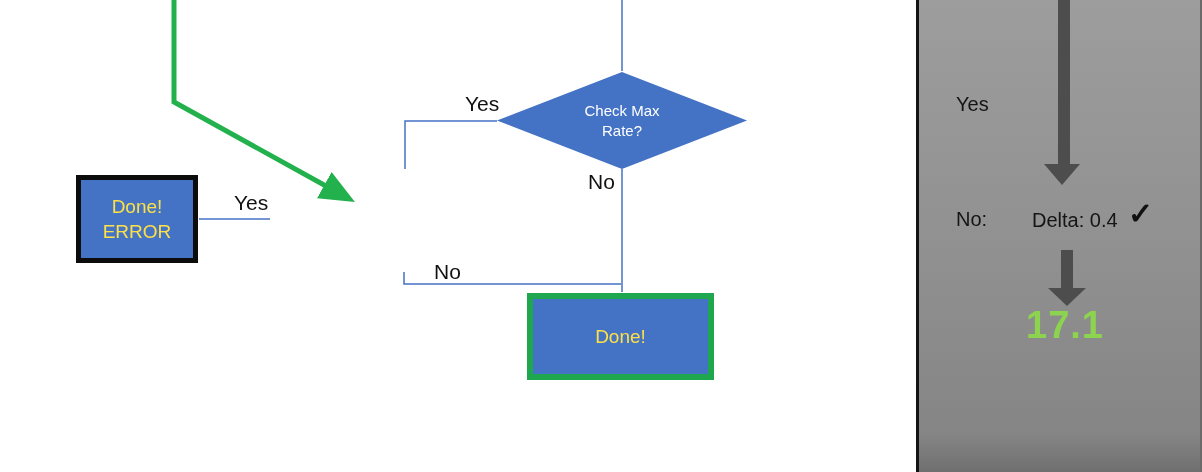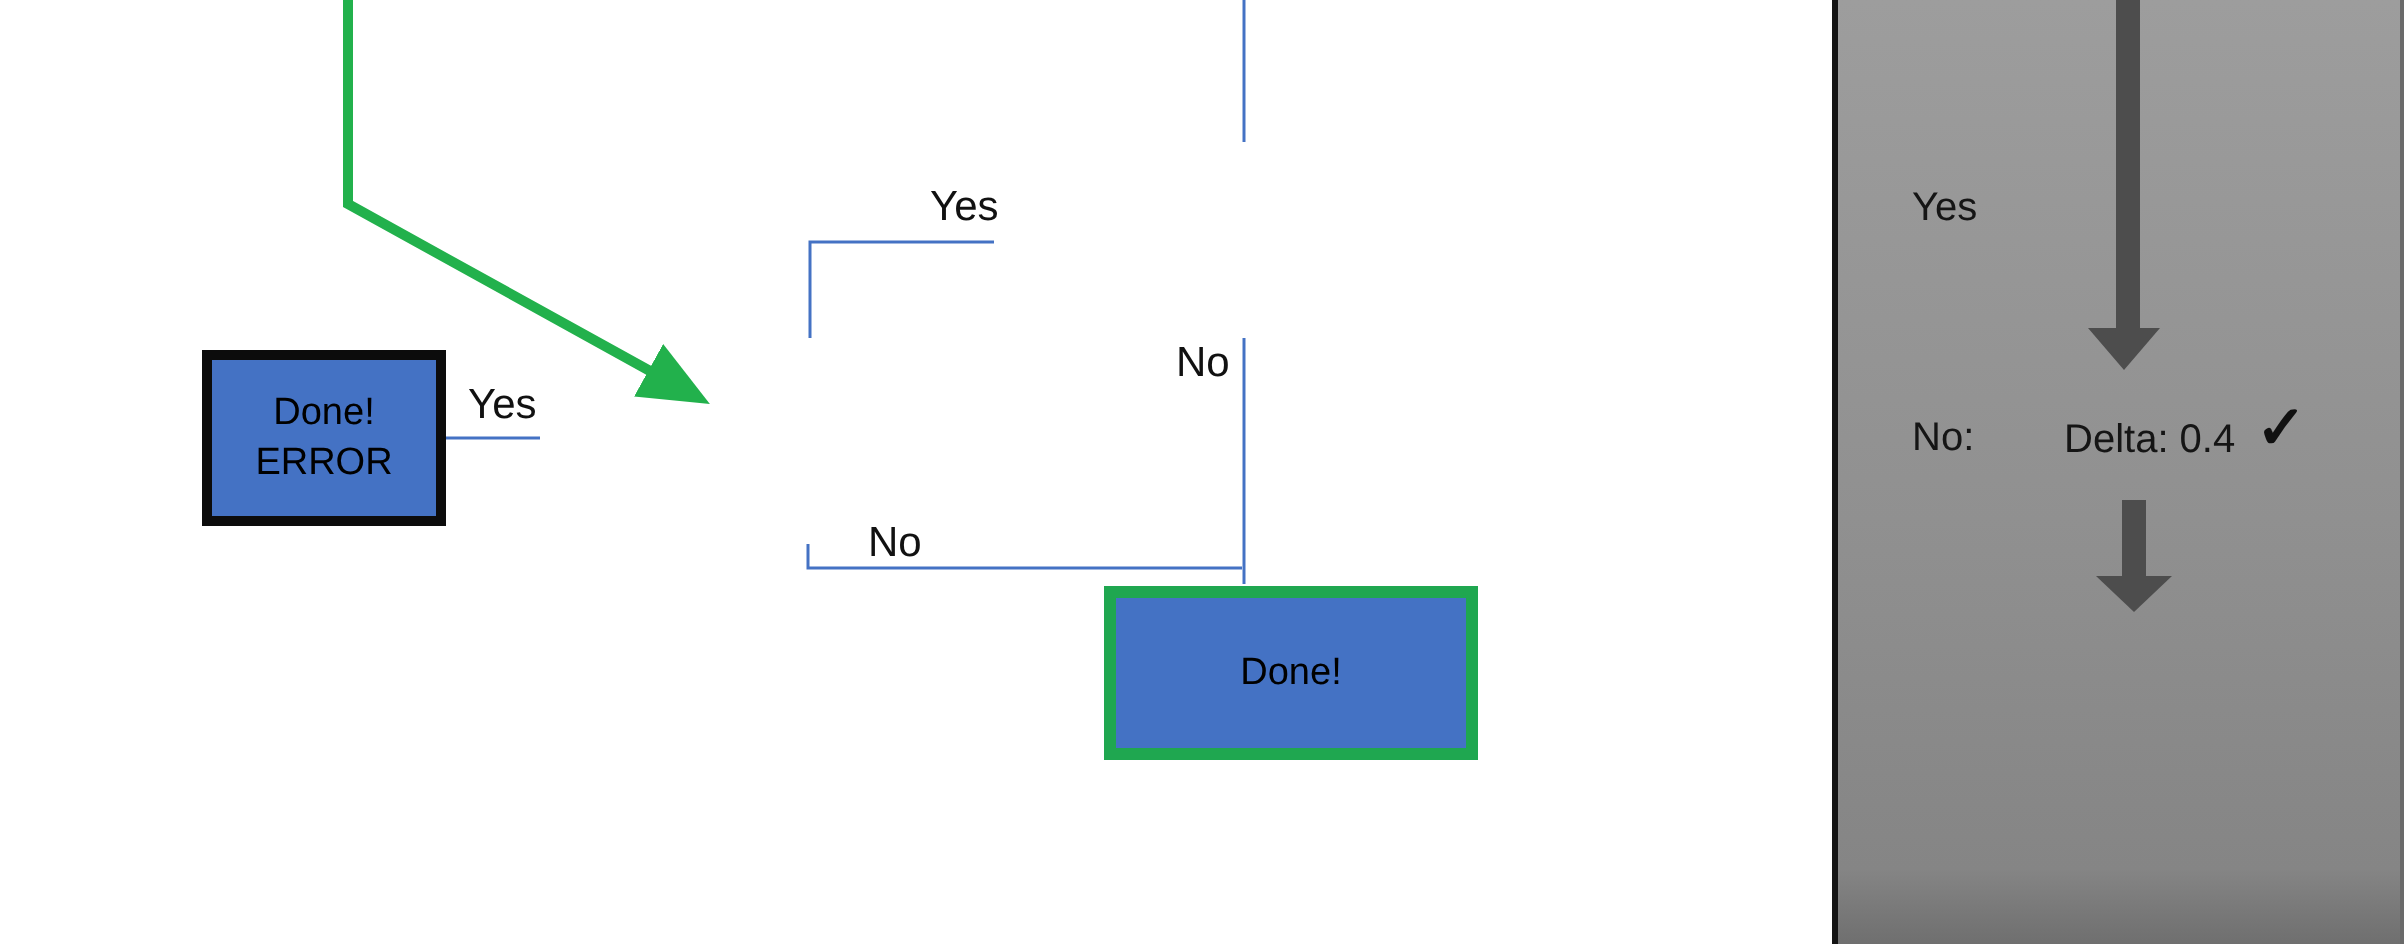--- a/index.html
+++ b/index.html
@@ -21,23 +21,23 @@
   .diamond {
     position:absolute; background:#4472c4; color:#ffffff;
     clip-path:polygon(50% 0, 100% 50%, 50% 100%, 0 50%);
     display:flex; flex-direction:column; align-items:center; justify-content:center;
     text-align:center; font-size:15px; line-height:20px;
   }
   .d1 { left:497px; top:72px;  width:250px; height:97px; }
   .d2 { left:268px; top:170px; width:272px; height:102px; }
 
   .node-box {
-    position:absolute; background:#4472c4; color:#000000;
+    position:absolute; background:#4472c4; color:#fde047;
     display:flex; flex-direction:column; align-items:center; justify-content:center;
-    text-align:right; font-size:19px; line-height:25px;margin-left:25px;
+    text-align:right; font-size:19px; line-height:25px;
   }
   .error-box { left:76px;  top:175px; width:122px; height:88px; border:5px solid #0c0c0c; }
   .done-box  { left:527px; top:293px; width:187px; height:87px; border:6px solid #1fa750; }
 
   .edge-label { position:absolute; color:#111111; font-size:21px; white-space:nowrap; }
 
   
   .panel-text { position:absolute; color:#151515; font-size:20px; white-space:nowrap; }
   .check { position:absolute; color:#111111; font-size:30px; font-weight:bold; }
   .result {
@@ -63,20 +63,24 @@
     <g fill="#4d4d4d">
       <rect x="1058" y="0" width="12" height="165"></rect>
       <polygon points="1044,164 1080,164 1062,185"></polygon>
     </g>
     <g fill="#4d4d4d">
       <rect x="1061" y="250" width="12" height="39"></rect>
       <polygon points="1048,288 1086,288 1067,306"></polygon>
     </g>
   </svg>
 
+  <div class="diamond d1">
+    <span>Check Max</span>
+    <span>Rate?</span>
+  </div>
 
 
   <div class="node-box error-box">
     <span>Done!</span>
     <span>ERROR</span>
   </div>
 
   <div class="node-box done-box">
     <span>Done!</span>
   </div>
@@ -92,14 +96,15 @@
         <polygon points="0,0 7,3 0,6" fill="#22b14c"></polygon>
       </marker>
     </defs>
     <polyline points="174,0 174,102 344,196" fill="none" stroke="#22b14c" stroke-width="5" marker-end="url(#greenhead)"></polyline>
   </svg>
 
   <div class="panel-text" style="left:956px; top:93px;">Yes</div>
   <div class="panel-text" style="left:956px; top:208px;">No:</div>
   <div class="panel-text" style="left:1018px; top:209px;margin-left:14px;">Delta: 0.4</div>
   <div class="check" style="left:1128px; top:196px;">✓</div>
+  <div class="result">17.1</div>
 
 </div>
 
 </body></html>

